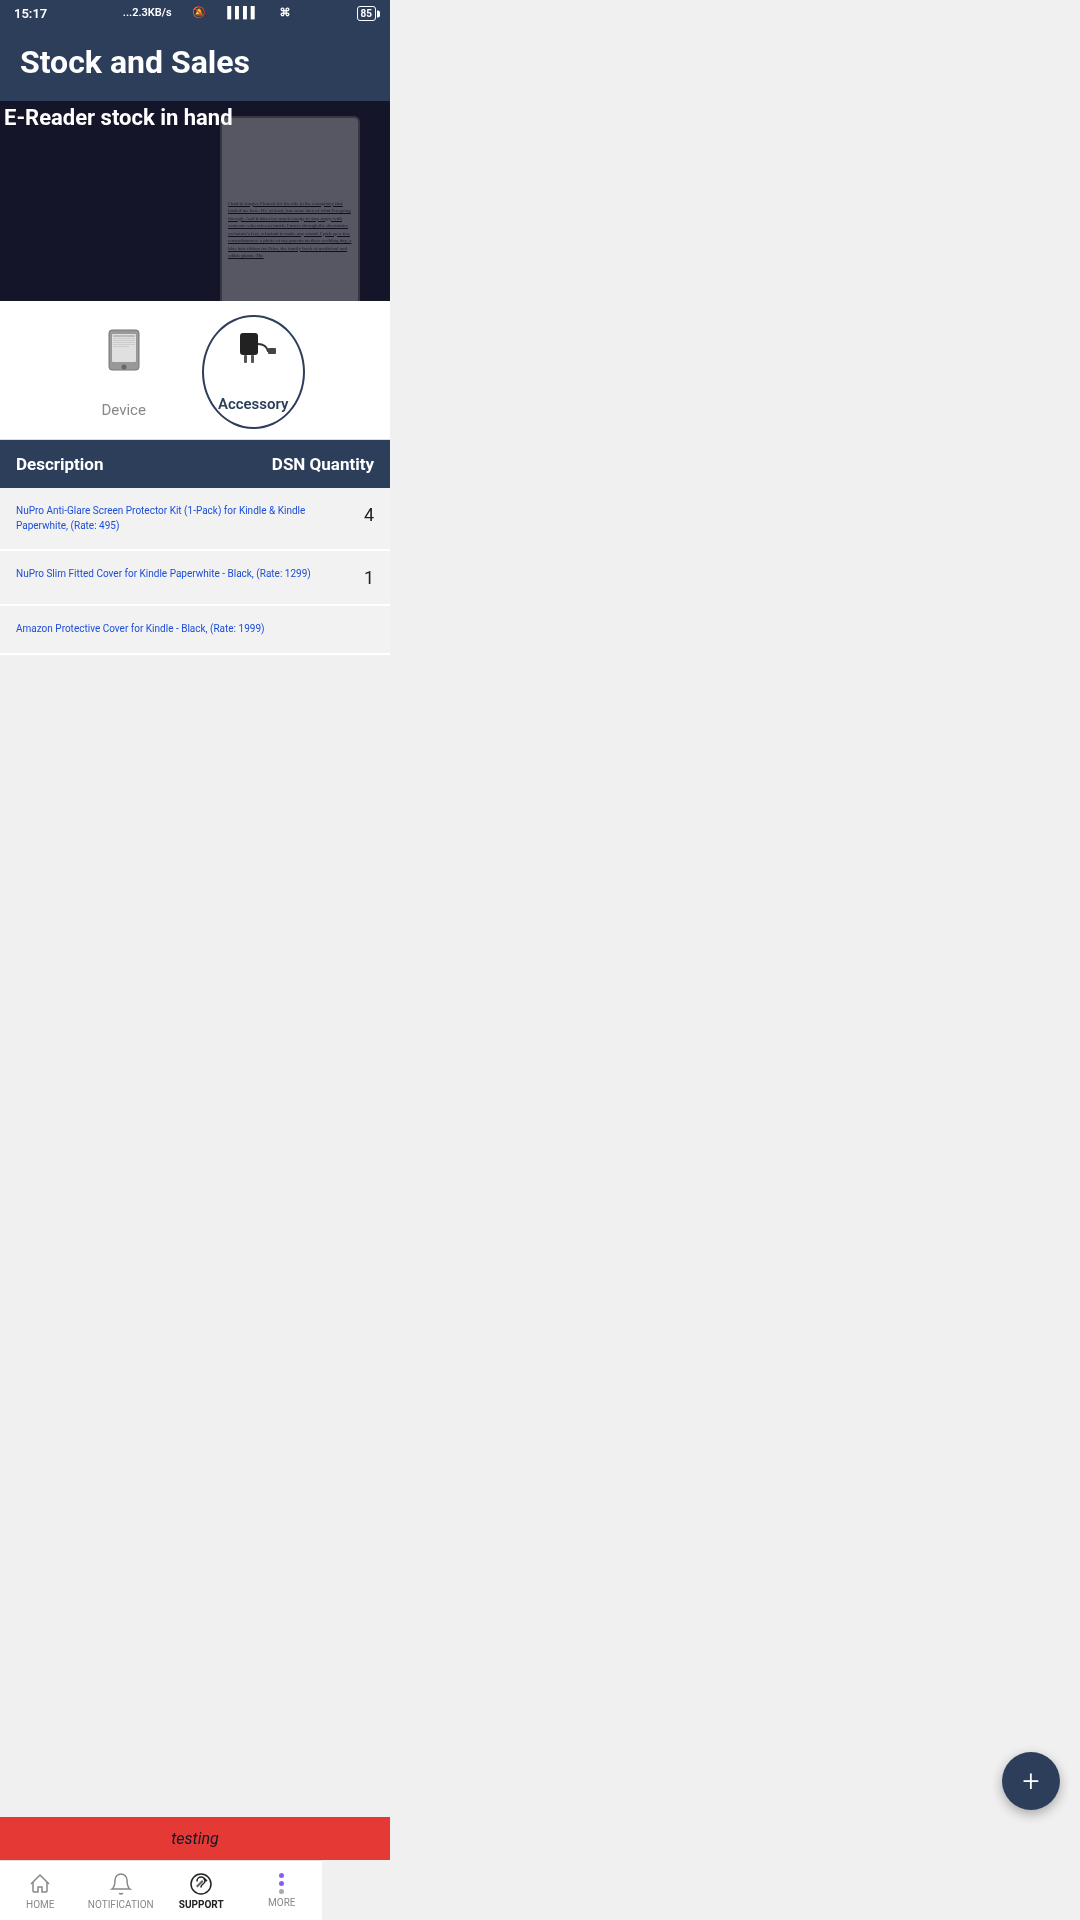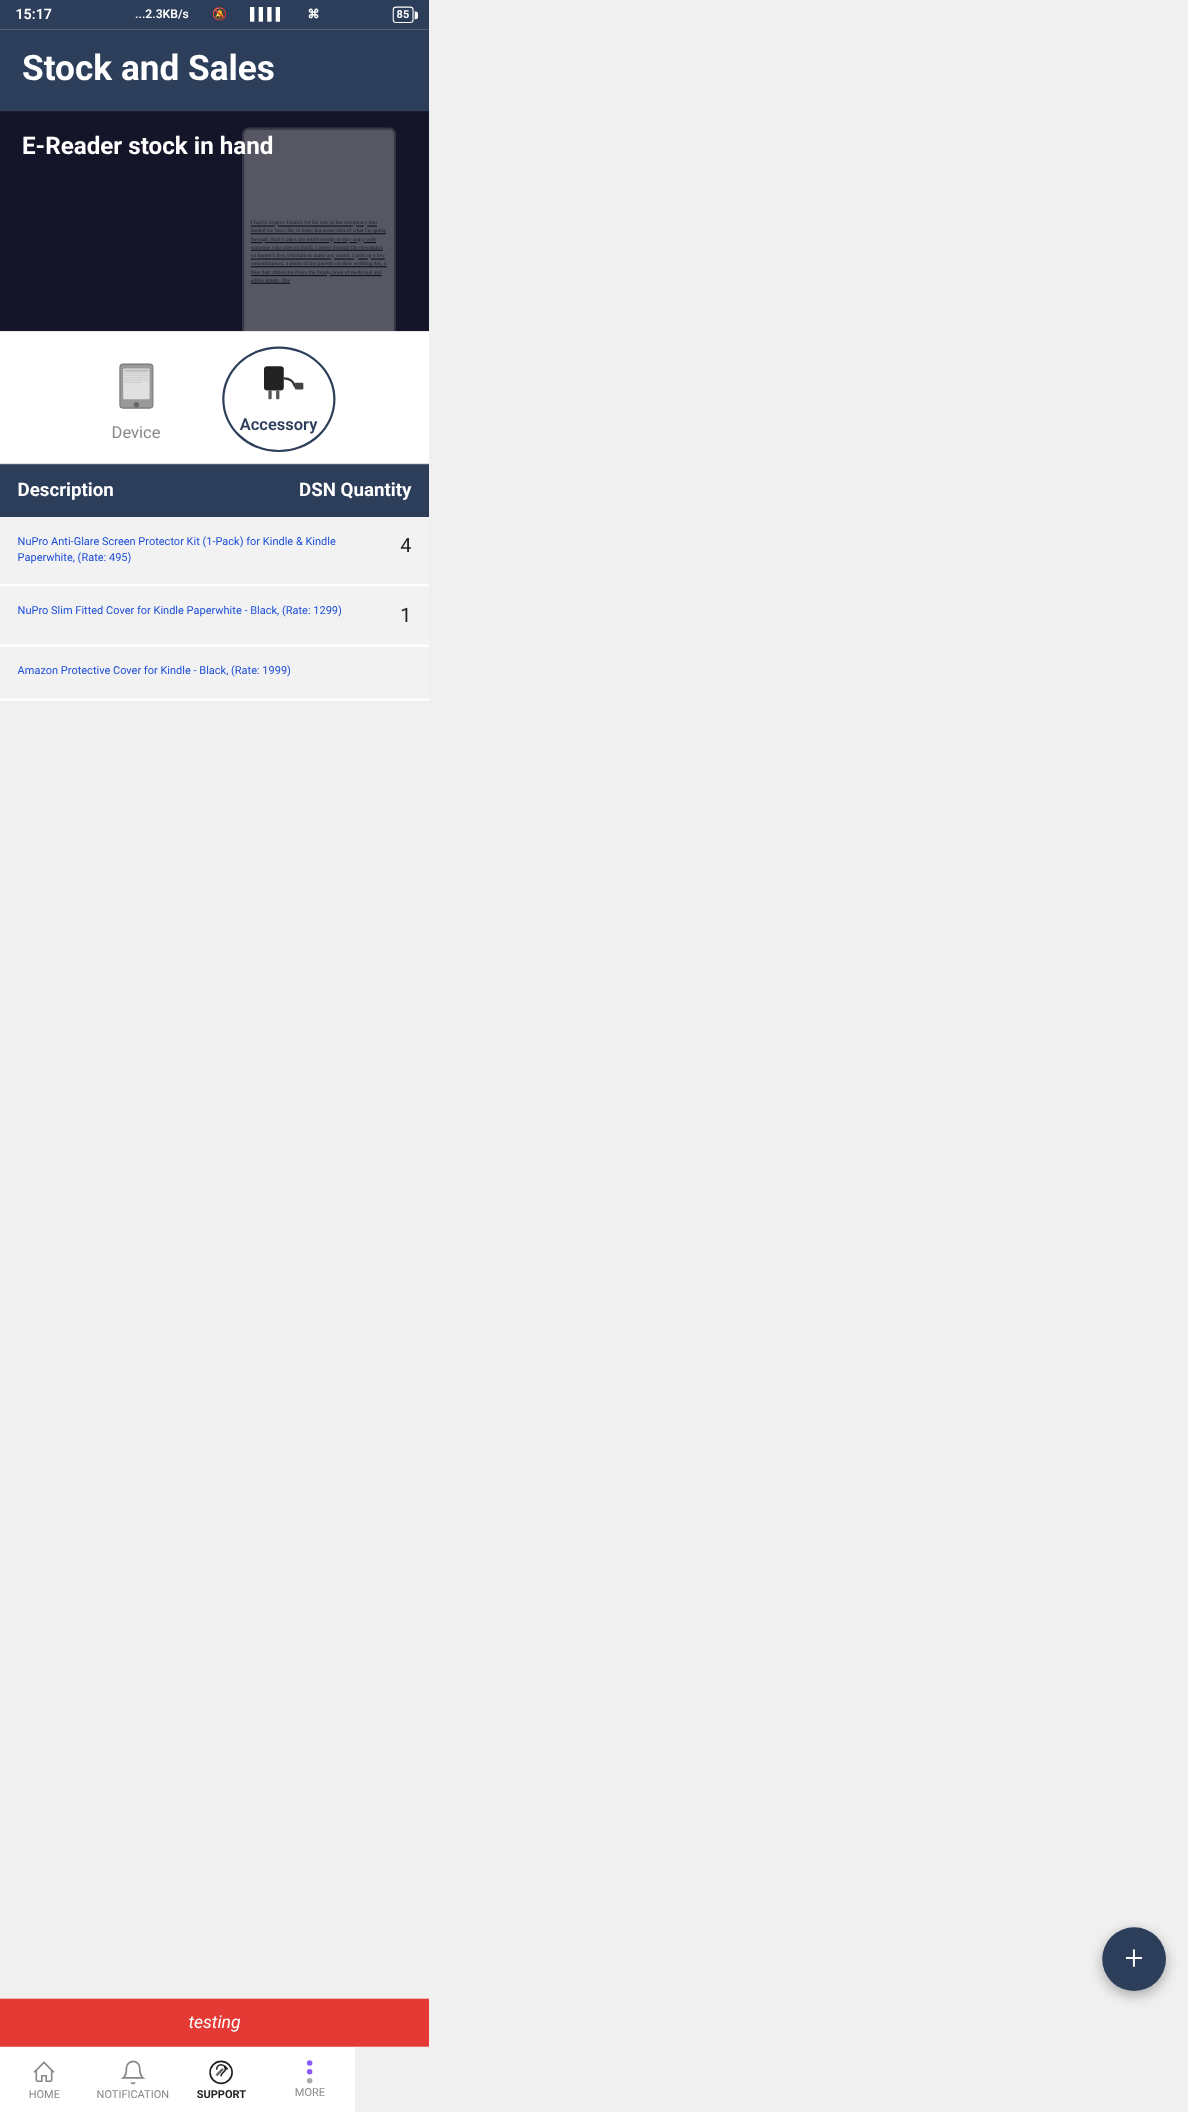--- a/index.html
+++ b/index.html
@@ -71,21 +71,21 @@
       height: 200px;
       background: #1a1a2e;
       overflow: hidden;
     }
     .hero-overlay {
       position: absolute;
       inset: 0;
       background: rgba(20, 20, 40, 0.7);
       display: flex;
       align-items: flex-start;
-      padding: 20px;
+      padding: 4px;
     }
     .hero-text {
       color: white;
       font-size: 22px;
       font-weight: 700;
     }
     
     .kindle-hero {
       position: absolute;
       top: 15px;
@@ -124,24 +124,23 @@
       padding: 20px 0 10px;
       display: flex;
       justify-content: center;
       gap: 40px;
       border-bottom: 1px solid #ddd;
     }
     .tab-item {
       display: flex;
       flex-direction: column;
       align-items: center;
-      gap: 8px;
+      gap: 26px;
       cursor: pointer;
       padding: 8px 16px;
-      justify-content: center;
     }
     .tab-item.active {
       border: 2.5px solid #2c3e5a;
       border-radius: 50%;
       padding: 14px;
       margin-top: -6px;
     }
     .tab-label {
       font-size: 15px;
       color: #888;
@@ -232,21 +231,21 @@
     .testing-banner {
       background: #e53935;
       text-align: center;
       padding: 12px;
       position: fixed;
       bottom: 60px;
       width: 390px;
       z-index: 90;
     }
     .testing-text {
-      color: #ffffff;
+      color: #0f172a;
       font-size: 16px;
       font-style: italic;
       font-weight: 400;
     }
 
     
     .bottom-nav {
       position: fixed;
       bottom: 0;
       width: 322px;

